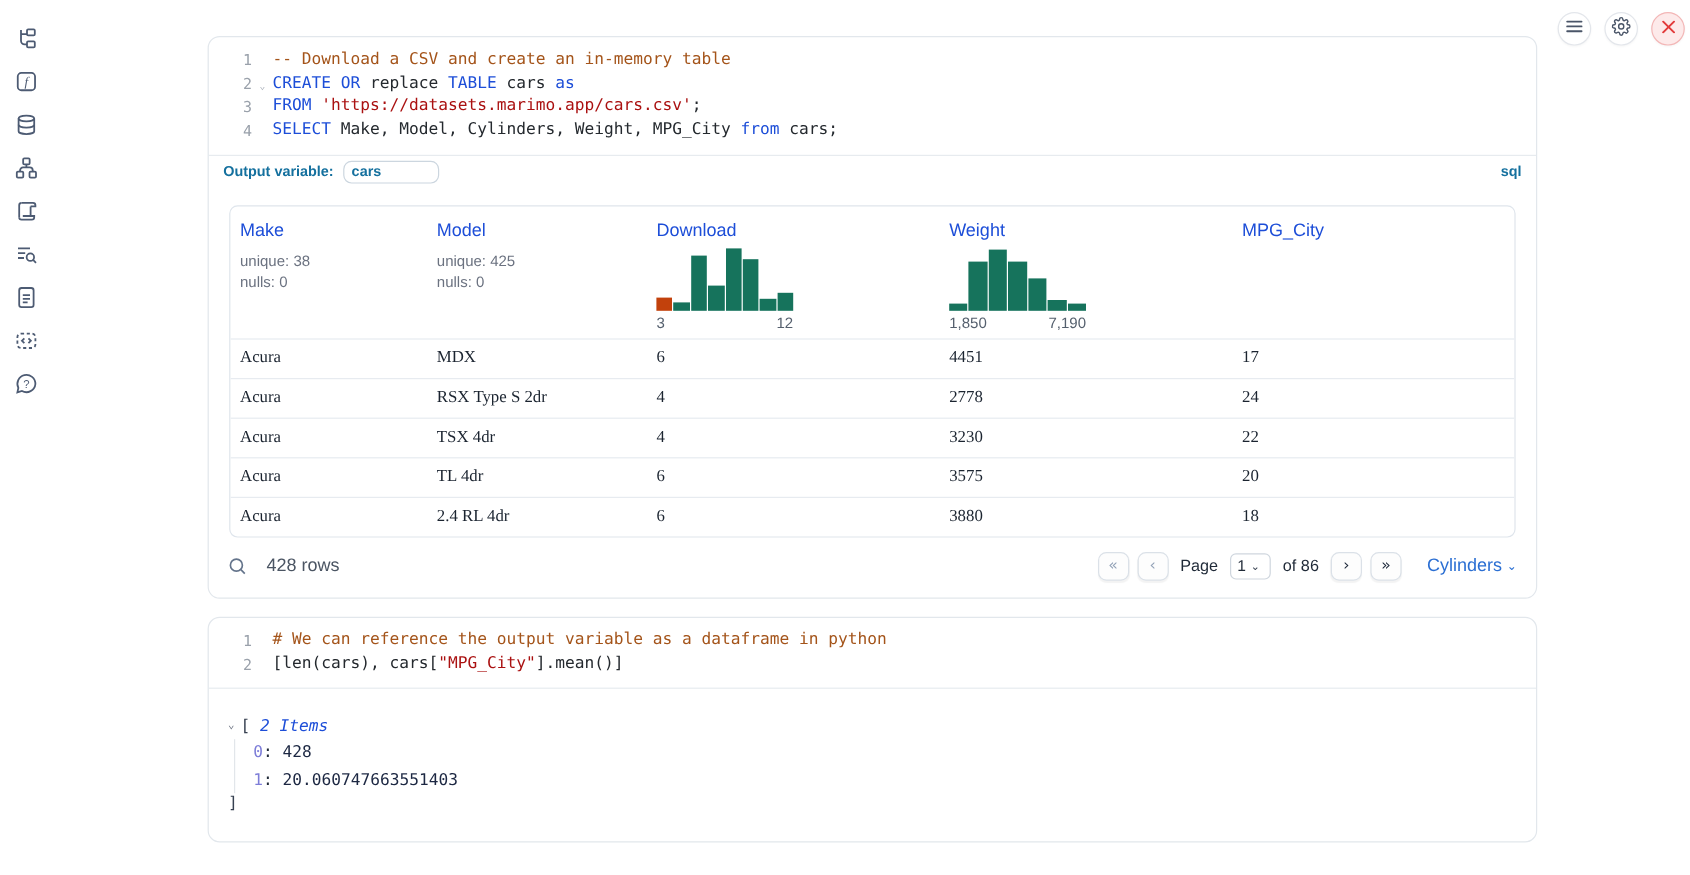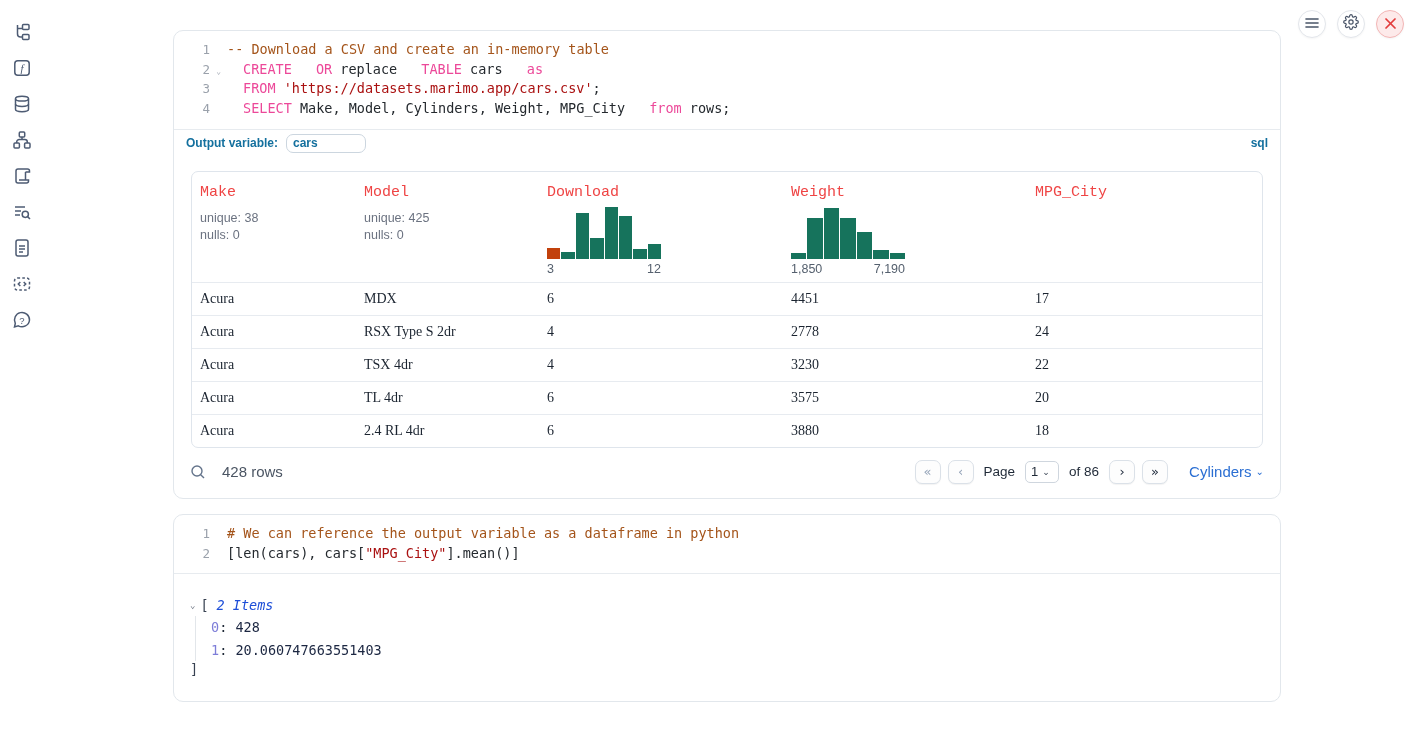--- a/index.html
+++ b/index.html
@@ -16,35 +16,35 @@
   .circle-btn.danger { background:#fdeaea; border-color:#f3b6b6; color:#e23c3c; }
 
   
   .main { position:absolute; left:173px; top:30px; width:1108px; }
   .cell-card { border:1px solid #e2e7ec; border-radius:10px; background:#fff; }
   .code-area { padding:9px 0 10px 0; }
   .code-line { display:flex; font-family:"DejaVu Sans Mono", monospace; font-size:13.5px; line-height:19.7px; white-space:pre; }
   .gutter { width:24px; text-align:right; color:#9aa1ab; flex:0 0 24px; margin-left:12px; position:relative; font-size:12.5px; }
   .gutter .fold { position:absolute; right:-11px; top:2px; font-size:8px; color:#a8aeb8; }
   .code-text { margin-left:17px; color:#24292e; }
-  .tok-kw { color:#ec4899;margin-left:16px; }
+  .tok-kw { color:#1d4ed8; }
   .tok-str { color:#aa1111; }
   .tok-com { color:#a4541a; }
   .tok-def { color:#24292e; }
 
   .outvar-row { border-top:1px solid #e7ebef; height:28px; display:flex; align-items:center; padding:0 12px; }
   .outvar-label { font-size:12px; font-weight:bold; color:#14709e; }
   .outvar-input { margin-left:8px; width:80px; height:19px; border:1px solid #ccd6df; border-radius:7px; font-size:12px; font-weight:bold; color:#14709e; padding:0 6px; font-family:"Liberation Sans", sans-serif; background:#fff; }
   .lang-badge { margin-left:auto; font-size:12px; font-weight:bold; color:#14709e; }
 
   
   .table-card { margin:14px 17px 0 17px; border:1px solid #dfe5ec; border-radius:7px; overflow:hidden; background:#fff; }
   .thead { display:grid; grid-template-columns:164px 183px 244px 244px 1fr; padding:12px 0 6px 0; }
   .th { padding:0 8px; }
-  .th-label { font-size:15px; color:#ef4444;font-family:Liberation Mono, monospace; }
+  .th-label { font-size:15px; color:#1d4ed8; }
   .th-stats { margin-top:9px; font-size:12.5px; color:#6b7280; line-height:17px; }
   .hist { margin-top:6px; width:114px; }
   .hist-bars { height:52px; display:flex; align-items:flex-end; gap:1px; }
   .hist-bar { flex:1; }
   .hist-axis { display:flex; justify-content:space-between; font-size:12.5px; color:#55606e; margin-top:3px; }
   .trow { display:grid; grid-template-columns:164px 183px 244px 244px 1fr; border-top:1px solid #e7ebf0; height:33px; align-items:center; font-size:14px; color:#1b2430; }
   .trow > div { padding:0 8px;font-family:Liberation Serif, serif; }
 
   
   .tfoot { display:flex; align-items:center; padding:12px 16px 14px 16px; }
@@ -166,21 +166,21 @@
   </div>
 </div>
 
 <div class="main">
 
   <div class="cell-card">
     <div class="code-area">
         <div class="code-line"><span class="gutter">1</span><span class="code-text"><span class="tok-com">-- Download a CSV and create an in-memory table</span></span></div>
         <div class="code-line"><span class="gutter">2<span class="fold">⌄</span></span><span class="code-text"><span class="tok-kw">CREATE</span><span class="tok-def"> </span><span class="tok-kw">OR</span><span class="tok-def"> replace </span><span class="tok-kw">TABLE</span><span class="tok-def"> cars </span><span class="tok-kw">as</span></span></div>
         <div class="code-line"><span class="gutter">3</span><span class="code-text"><span class="tok-kw">FROM</span><span class="tok-def"> </span><span class="tok-str">'https://datasets.marimo.app/cars.csv'</span><span class="tok-def">;</span></span></div>
-        <div class="code-line"><span class="gutter">4</span><span class="code-text"><span class="tok-kw">SELECT</span><span class="tok-def"> Make, Model, Cylinders, Weight, MPG_City </span><span class="tok-kw">from</span><span class="tok-def"> rows;</span></span></div>
+        <div class="code-line"><span class="gutter">4</span><span class="code-text"><span class="tok-kw">SELECT</span><span class="tok-def"> Make, Model, Cylinders, Weight, MPG_City </span><span class="tok-kw">from</span><span class="tok-def"> cars;</span></span></div>
       </div>
 
     <div class="outvar-row">
       <span class="outvar-label">Output variable:</span>
       <input class="outvar-input" value="cars" style="">
       <span class="lang-badge">sql</span>
     </div>
 
     <div class="table-card">
       <div class="thead">

